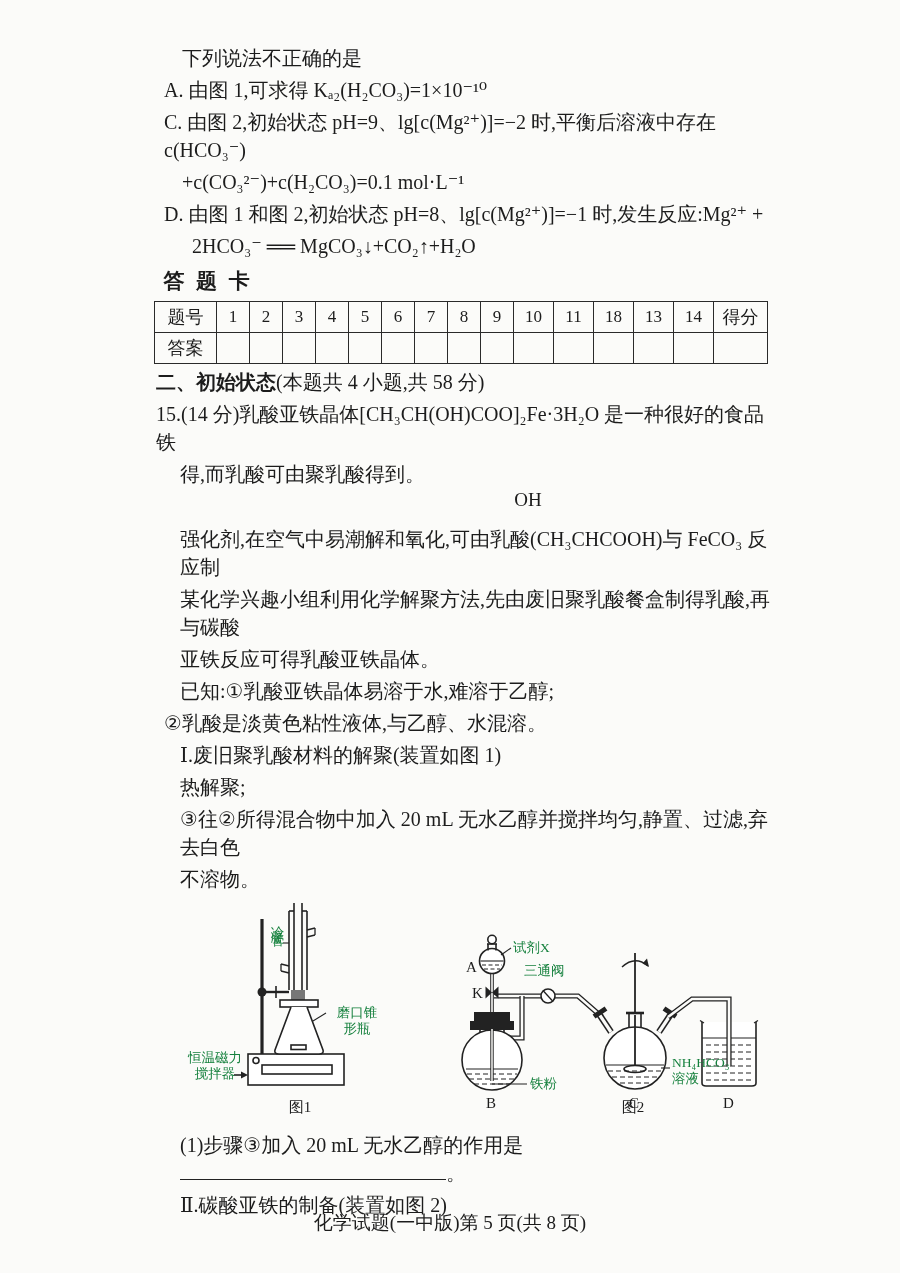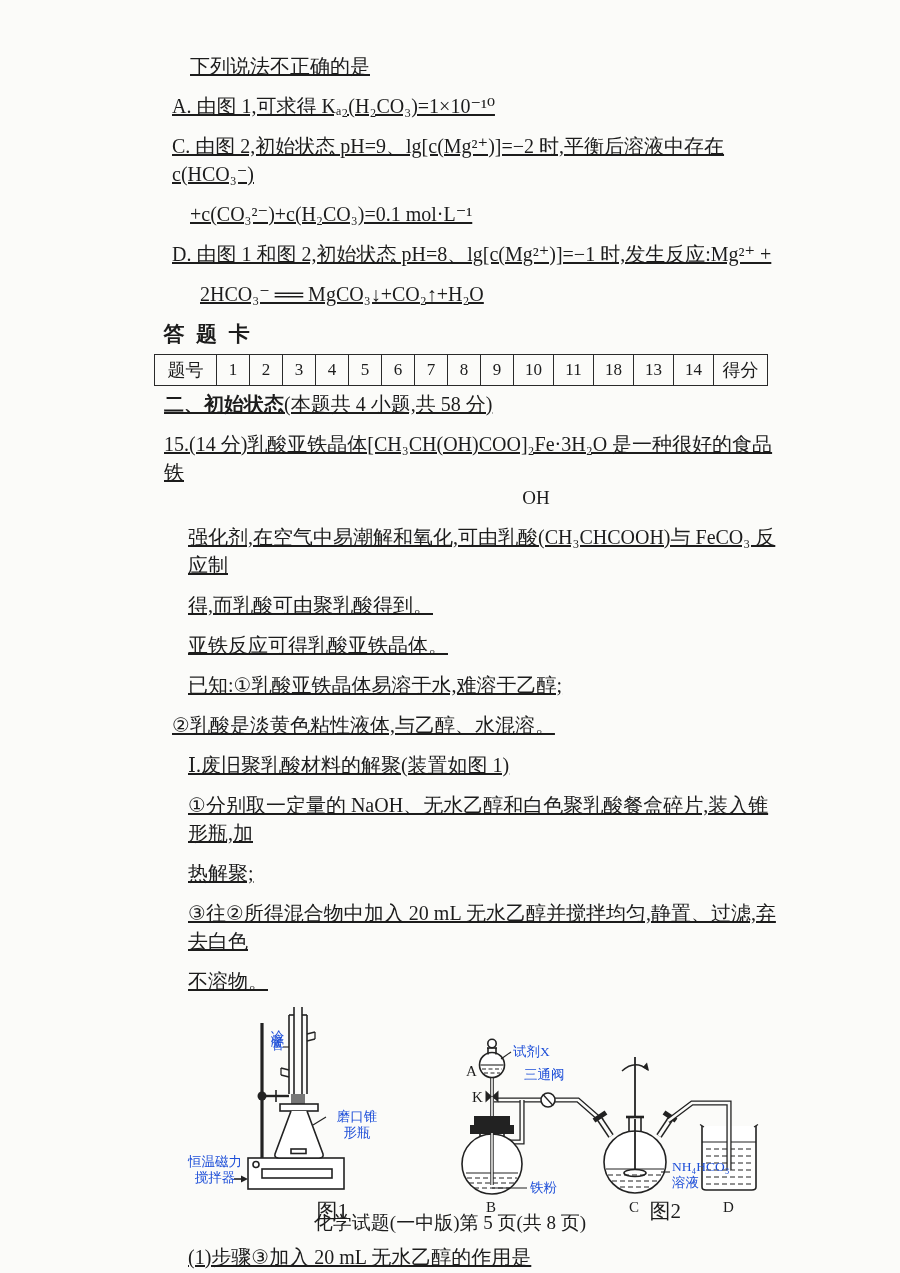--- a/index.html
+++ b/index.html
@@ -1,44 +1,44 @@
 <!DOCTYPE html>
 <html><head>
 <meta charset="utf-8">
 <style>
   html,body{margin:0;padding:0;background:#e8e8e6;}
   .page{position:relative;width:900px;height:1273px;background:#fbfbf9;color:#1c1c1c;
         font-family:"Liberation Serif","DejaVu Serif","DejaVu Sans",serif;overflow:hidden;margin:0 auto;}
   .content{position:absolute;left:152px;top:40px;width:636px;font-size:20px;line-height:28px;}
-  p{margin:12px;padding:0;text-decoration:underline;}
+  p{margin:4px;padding:0;}
   .pl8{padding-left:8px;}
   .pl24{padding-left:24px;}
   .pl26{padding-left:26px;}
   .pl36{padding-left:36px;}
   .card-title{font-weight:bold;font-size:21px;letter-spacing:0.55em;
               margin:7px 0 6px;padding-left:0.55em;}
   table.card{border-collapse:collapse;table-layout:fixed;margin-left:2px;margin-bottom:4px;}
   table.card td{border:1.5px solid #2a2a2a;height:30px;text-align:center;font-size:17px;padding:0;}
   table.card td.lab{font-size:18px;}
   .sec-head{margin-top:2px;}
   .sec-head .hm{font-weight:bold;}
   .oh-line{position:relative;margin-top:37px;}
   .oh-wrap{position:absolute;left:350px;top:-36px;width:44px;text-align:center;
            font-size:19px;line-height:22px;}
   .oh-bond{width:1.4px;height:13px;background:#222;margin:0 auto;}
   .figrow{display:flex;align-items:flex-start;margin:10px 0 4px 40px;}
   .figbox{position:relative;}
   .fig1{width:228px;height:210px;}
   .fig2{width:345px;height:210px;margin-left:10px;margin-top:14px;}
   .figbox svg{position:absolute;left:0;top:0;}
-  .figlabel{position:absolute;font-size:13.5px;line-height:16px;color:#1d4ed8;white-space:nowrap;}
+  .figlabel{position:absolute;font-size:13.5px;line-height:16px;color:#15803d;white-space:nowrap;}
   .vert{writing-mode:vertical-rl;letter-spacing:4px;}
   .ctr{text-align:center;white-space:normal;}
   .figletter{position:absolute;font-size:15px;color:#1c1c1c;}
-  .figcap{position:absolute;font-size:21px;text-align:right;}
+  .figcap{position:absolute;font-size:15px;text-align:center;}
   .blank{display:inline-block;width:266px;border-bottom:1.6px solid #222;height:20px;
          vertical-align:baseline;}
   .footer{position:absolute;left:0;top:1210px;width:900px;text-align:center;font-size:19px;}
 </style>
 </head>
 <body>
 
 <div class="page">
   <div class="content">
 
@@ -82,34 +82,52 @@
         <td>7</td>
         <td>8</td>
         <td>9</td>
         <td>10</td>
         <td>11</td>
         <td>18</td>
         <td>13</td>
         <td>14</td>
         <td class="lab">得分</td>
       </tr>
+      <tr>
+        <td class="lab">答案</td>
+        <td></td>
+            <td></td>
+        <td></td>
+            <td></td>
+        <td></td>
+            <td></td>
+        <td></td>
+            <td></td>
+        <td></td>
+            <td></td>
+        <td></td>
+            <td></td>
+        <td></td>
+            <td></td>
+        <td></td>
+      </tr>
     </tbody>
       </table>
 
     <p class="sec-head"><span class="hm">二、初始状态</span><span>(本题共 4 小题,共 58 分)</span></p>
 
     <p>15.(14 分)乳酸亚铁晶体[CH₃CH(OH)COO]₂Fe·3H₂O 是一种很好的食品铁</p>
 
+    <p class="pl24">得,而乳酸可由聚乳酸得到。</p>
     <p class="pl24 oh-line"><span class="oh-wrap"><span>OH</span><span class="oh-bond"></span></span><span>强化剂,在空气中易潮解和氧化,可由乳酸(CH₃CHCOOH)与 FeCO₃ 反应制</span></p>
-    <p class="pl24">得,而乳酸可由聚乳酸得到。</p>
+    <p class="pl24">某化学兴趣小组利用化学解聚方法,先由废旧聚乳酸餐盒制得乳酸,再与碳酸</p>
     <p class="pl24">亚铁反应可得乳酸亚铁晶体。</p>
     <p class="pl24">已知:①乳酸亚铁晶体易溶于水,难溶于乙醇;</p>
     <p class="pl8">②乳酸是淡黄色粘性液体,与乙醇、水混溶。</p>
     <p class="pl24">Ⅰ.废旧聚乳酸材料的解聚(装置如图 1)</p>
-    <p class="pl24">①分别取一定量的 NaOH、无水乙醇和白色聚乳酸餐盒碎片,装入锥形瓶,加</p>
     <p class="pl24">热解聚;</p>
     <p class="pl24">③往②所得混合物中加入 20 mL 无水乙醇并搅拌均匀,静置、过滤,弃去白色</p>
     <p class="pl24">不溶物。</p>
 
     <div class="figrow">
 
       <div class="figbox fig1">
         <svg width="228" height="210" viewBox="0 0 228 210">
           <g stroke="#222" stroke-width="1.6" fill="none">
             <g>

